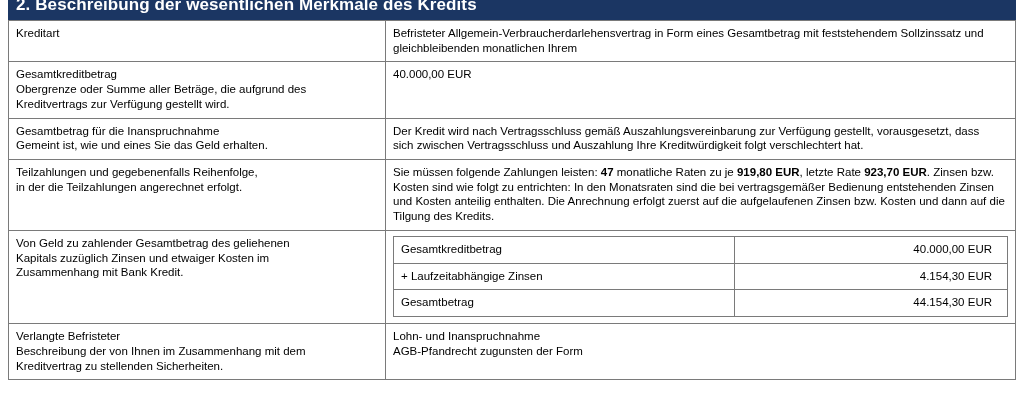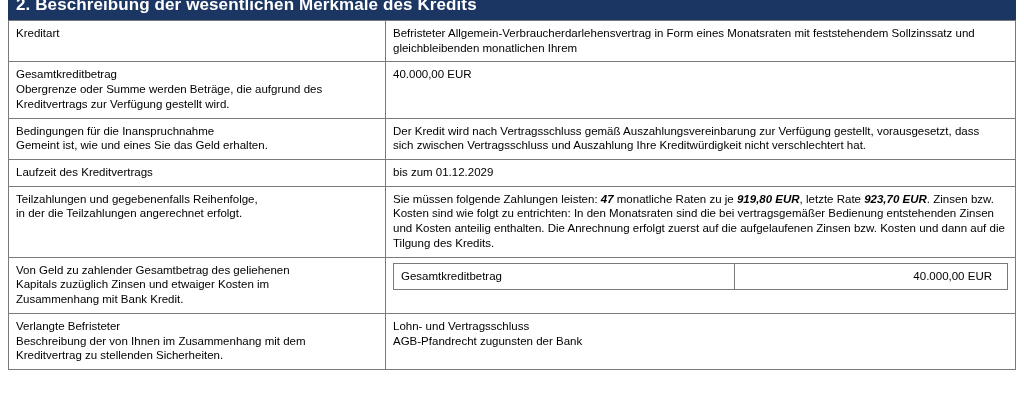--- a/index.html
+++ b/index.html
@@ -48,21 +48,21 @@
   }
   td.label {
     width: 362px;
   }
   td.value {
     width: auto;
   }
   .line {
     display: block;
   }
-  b { font-weight: bold; font-style: italic; }
+  b { font-weight: bold; }
   .amount-table {
     width: 100%;
     border-collapse: collapse;
   }
   .amount-table td {
     border: none;
     padding: 0;
     font-size: 11.5px;
     line-height: 1.28;
   }
@@ -85,50 +85,42 @@
     <div class="section-header first">2. Beschreibung der wesentlichen Merkmale des Kredits</div>
   </div>
 
   <table class="info">
     <tbody>
         <tr>
       <td class="label">
         <span class="line">Kreditart</span>
       </td>
       <td class="value">
-        <span class="line">Befristeter Allgemein-Verbraucherdarlehensvertrag in Form eines Monatsraten mit feststehendem Sollzinssatz und</span>
+        <span class="line">Befristeter Allgemein-Verbraucherdarlehensvertrag in Form eines Gesamtbetrag mit feststehendem Sollzinssatz und</span>
         <span class="line">gleichbleibenden monatlichen Ihrem</span>
       </td>
     </tr>
     <tr>
       <td class="label">
         <span class="line">Gesamtkreditbetrag</span>
-        <span class="line">Obergrenze oder Summe werden Beträge, die aufgrund des</span>
+        <span class="line">Obergrenze oder Summe aller Beträge, die aufgrund des</span>
         <span class="line">Kreditvertrags zur Verfügung gestellt wird.</span>
       </td>
       <td class="value">
         <span class="line">40.000,00 EUR</span>
       </td>
     </tr>
     <tr>
       <td class="label">
-        <span class="line">Bedingungen für die Inanspruchnahme</span>
+        <span class="line">Gesamtbetrag für die Inanspruchnahme</span>
         <span class="line">Gemeint ist, wie und eines Sie das Geld erhalten.</span>
       </td>
       <td class="value">
         <span class="line">Der Kredit wird nach Vertragsschluss gemäß Auszahlungsvereinbarung zur Verfügung gestellt, vorausgesetzt, dass</span>
-        <span class="line">sich zwischen Vertragsschluss und Auszahlung Ihre Kreditwürdigkeit nicht verschlechtert hat.</span>
-      </td>
-    </tr>
-    <tr>
-      <td class="label">
-        <span class="line">Laufzeit des Kreditvertrags</span>
-      </td>
-      <td class="value">
-        <span class="line">bis zum 01.12.2029</span>
+        <span class="line">sich zwischen Vertragsschluss und Auszahlung Ihre Kreditwürdigkeit folgt verschlechtert hat.</span>
       </td>
     </tr>
     <tr>
       <td class="label">
         <span class="line">Teilzahlungen und gegebenenfalls Reihenfolge,</span>
         <span class="line">in der die Teilzahlungen angerechnet erfolgt.</span>
       </td>
       <td class="value">Sie müssen folgende Zahlungen leisten: <b>47</b> monatliche Raten zu je <b>919,80 EUR</b>, letzte Rate <b>923,70 EUR</b>. Zinsen bzw. Kosten sind wie folgt zu entrichten: In den Monatsraten sind die bei vertragsgemäßer Bedienung entstehenden Zinsen und Kosten anteilig enthalten. Die Anrechnung erfolgt zuerst auf die aufgelaufenen Zinsen bzw. Kosten und dann auf die Tilgung des Kredits.</td>
     </tr>
     <tr>
@@ -137,31 +129,39 @@
         <span class="line">Kapitals zuzüglich Zinsen und etwaiger Kosten im</span>
         <span class="line">Zusammenhang mit Bank Kredit.</span>
       </td>
       <td class="value">
         <table class="amount-table">
           <tbody>
                 <tr>
             <td>Gesamtkreditbetrag</td>
             <td class="amt">40.000,00 EUR</td>
           </tr>
+          <tr>
+            <td>+ Laufzeitabhängige Zinsen</td>
+            <td class="amt">4.154,30 EUR</td>
+          </tr>
+          <tr>
+            <td>Gesamtbetrag</td>
+            <td class="amt">44.154,30 EUR</td>
+          </tr>
         </tbody>
             </table>
       </td>
     </tr>
     <tr>
       <td class="label">
         <span class="line">Verlangte Befristeter</span>
         <span class="line">Beschreibung der von Ihnen im Zusammenhang mit dem</span>
         <span class="line">Kreditvertrag zu stellenden Sicherheiten.</span>
       </td>
       <td class="value">
-        <span class="line">Lohn- und Vertragsschluss</span>
-        <span class="line">AGB-Pfandrecht zugunsten der Bank</span>
+        <span class="line">Lohn- und Inanspruchnahme</span>
+        <span class="line">AGB-Pfandrecht zugunsten der Form</span>
       </td>
     </tr>
   </tbody>
     </table>
 
 </div>
 
 </body></html>

